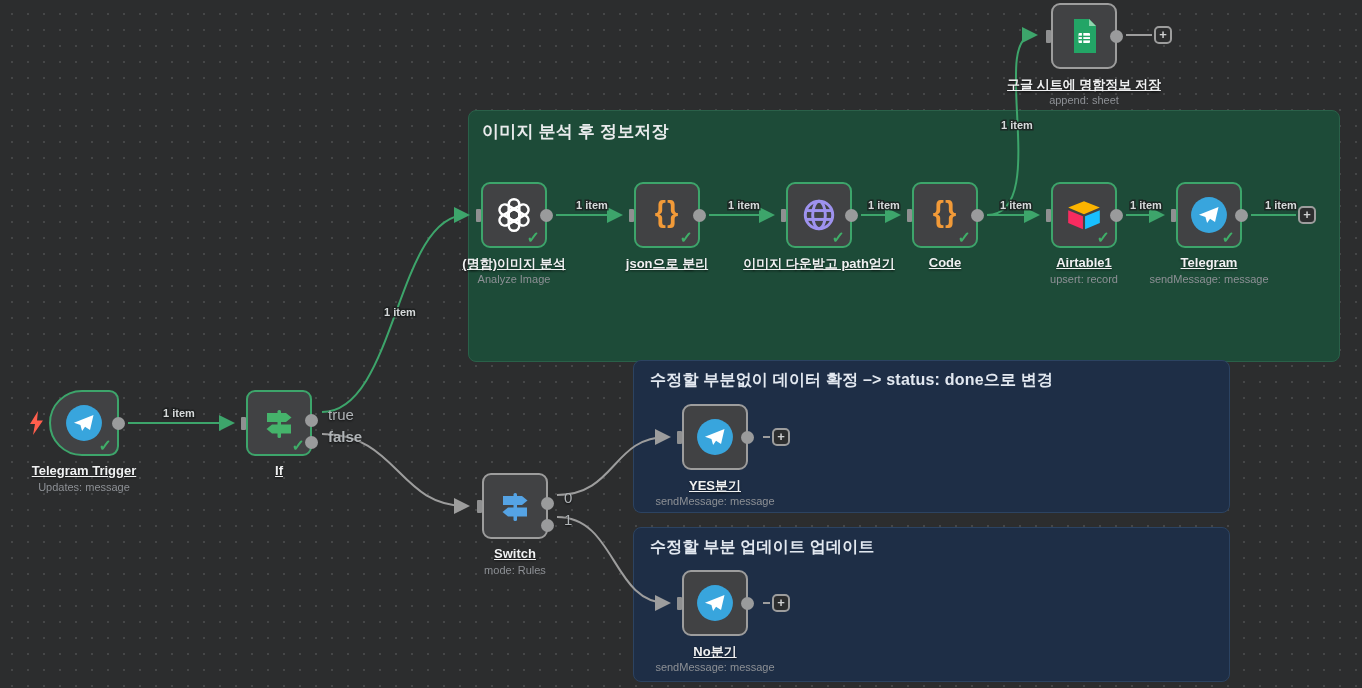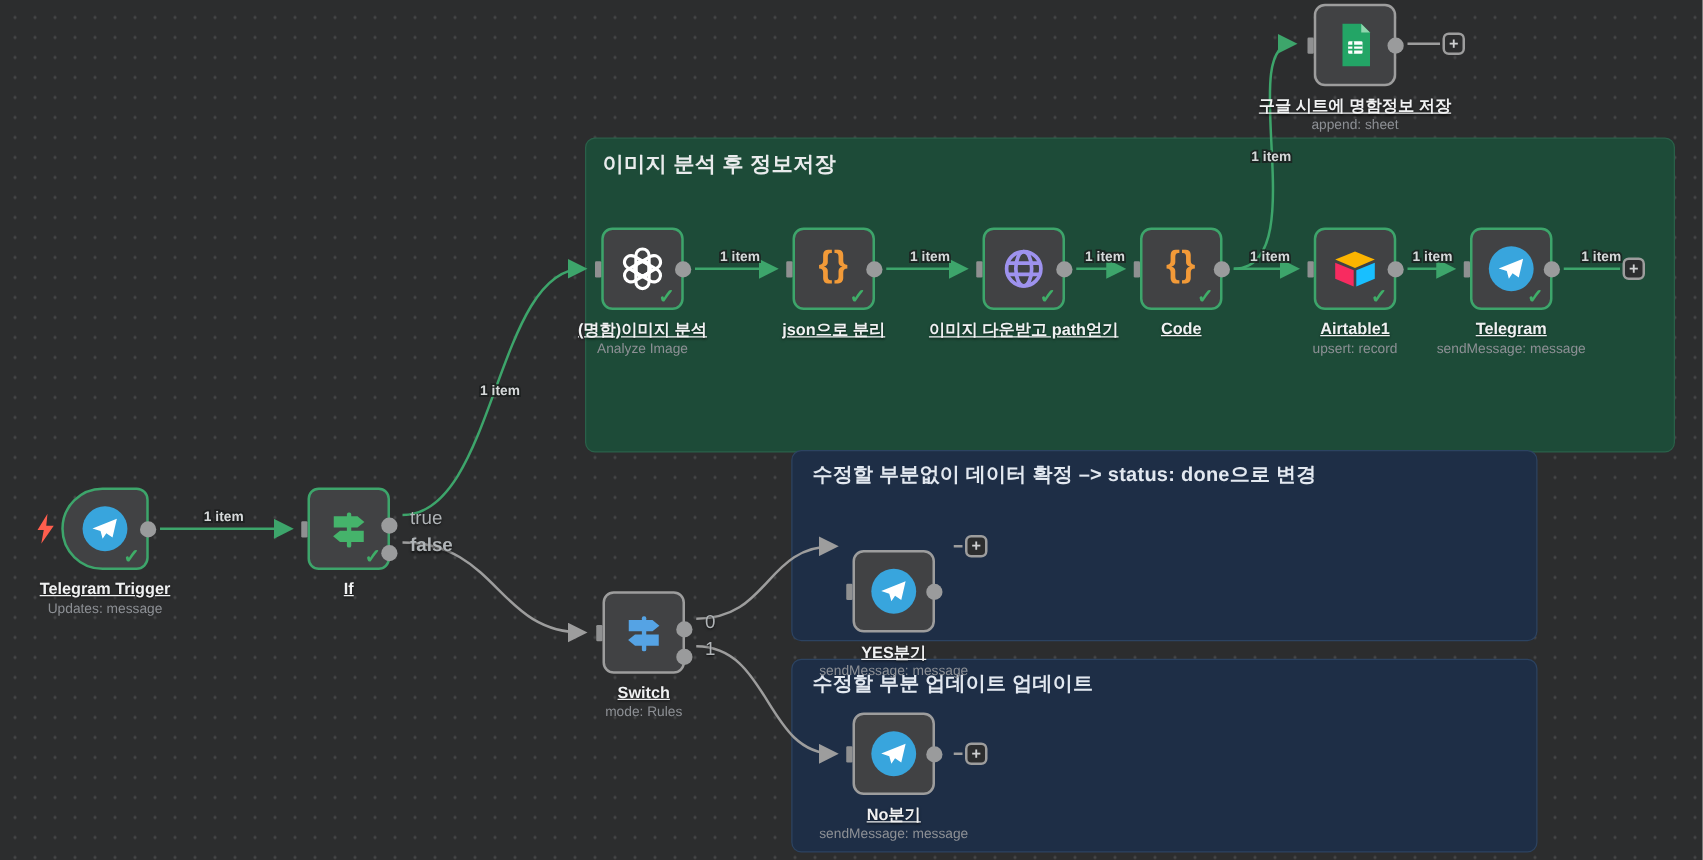--- a/index.html
+++ b/index.html
@@ -265,21 +265,21 @@
         </g>
       </svg>
       <span class="port-in"></span>
       <span class="port-out"></span>
     </div>
     <div class="node-label">구글 시트에 명함정보 저장</div>
     <div class="node-sub">append: sheet</div>
   </div>
   <div class="plus-btn" style="left:1154px;top:26px;">+</div>
 
-  <div class="node" style="left:682px;top:404px;width:66px;height:66px;margin-top:36px;">
+  <div class="node" style="left:682px;top:404px;width:66px;height:66px;">
     <div class="node-box">
       <svg width="38" height="38" viewBox="0 0 36 36">
         <circle cx="18" cy="18" r="17" fill="#38a5dd"></circle>
         <path d="M27 10.5 L8.5 17.8 L14.6 19.8 L16.2 25.6 L19 21.5 L23.7 24.7 Z" fill="#ffffff"></path>
       </svg>
       <span class="port-in"></span>
       <span class="port-out"></span>
     </div>
     <div class="node-label">YES분기</div>
     <div class="node-sub">sendMessage: message</div>

